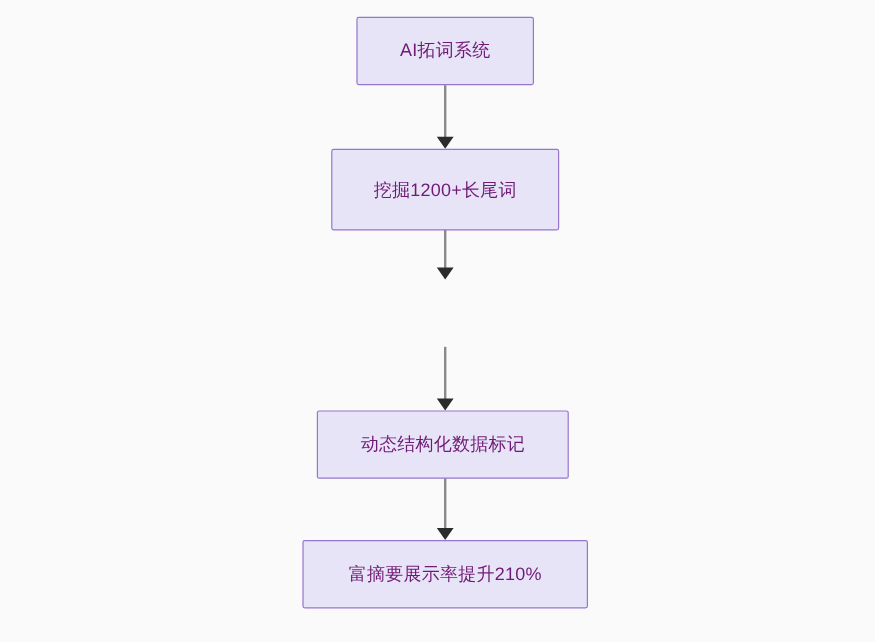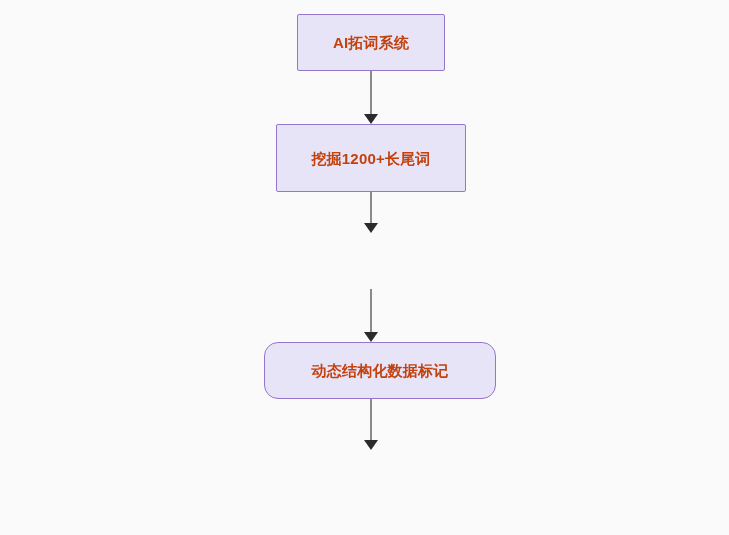--- a/index.html
+++ b/index.html
@@ -20,26 +20,25 @@
   }
   .node {
     position: absolute;
     box-sizing: border-box;
     background: #e8e4f8;
     border: 1.6px solid #9575cd;
     border-radius: 2px;
     display: flex;
     align-items: center;
     justify-content: center;
-    color: #c2410c;
+    color: #701a75;
     font-size: 15px;
     line-height: 1;
     letter-spacing: 0.2px;
     white-space: nowrap;
-    font-weight: bold;
   }
   .node-label {
     display: block;
   }
   .edge {
     position: absolute;
     left: 0;
     top: 0;
     width: 729px;
     height: 535px;
@@ -80,18 +79,21 @@
 
   <div class="node" style="left:297px; top:14px; width:148px; height:57px;">
     <span class="node-label">AI拓词系统</span>
   </div>
 
   <div class="node" style="left:276px; top:124px; width:190px; height:68px;">
     <span class="node-label">挖掘1200+长尾词</span>
   </div>
 
 
-  <div class="node" style="left:264px; top:342px; width:232px; height:57px;border-radius:14px;">
+  <div class="node" style="left:264px; top:342px; width:210px; height:57px;">
     <span class="node-label">动态结构化数据标记</span>
   </div>
 
+  <div class="node" style="left:252px; top:450px; width:238px; height:57px;">
+    <span class="node-label">富摘要展示率提升210%</span>
+  </div>
 
 </div>
 
 </body></html>

